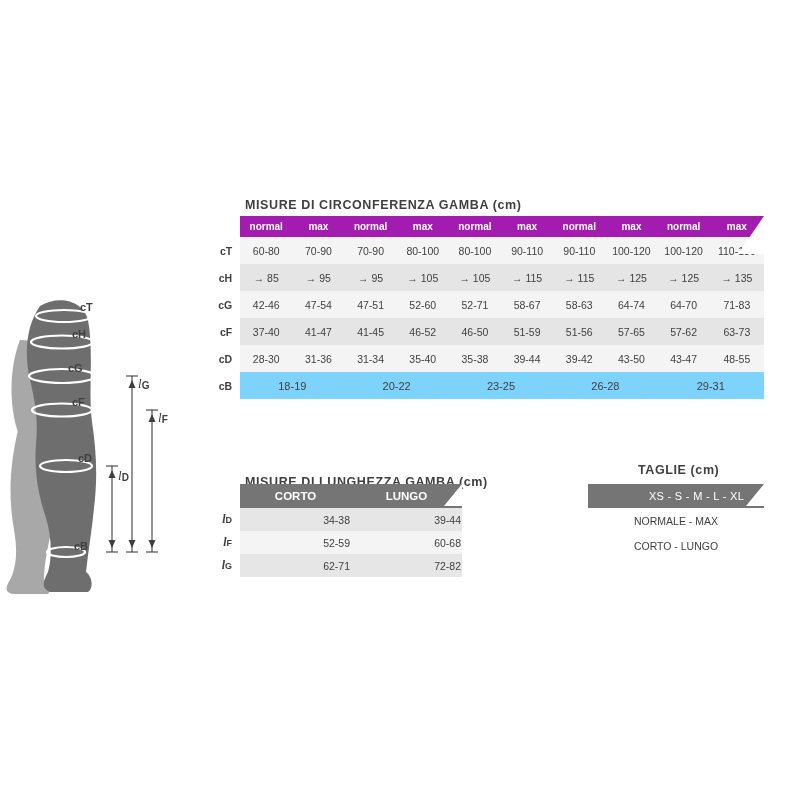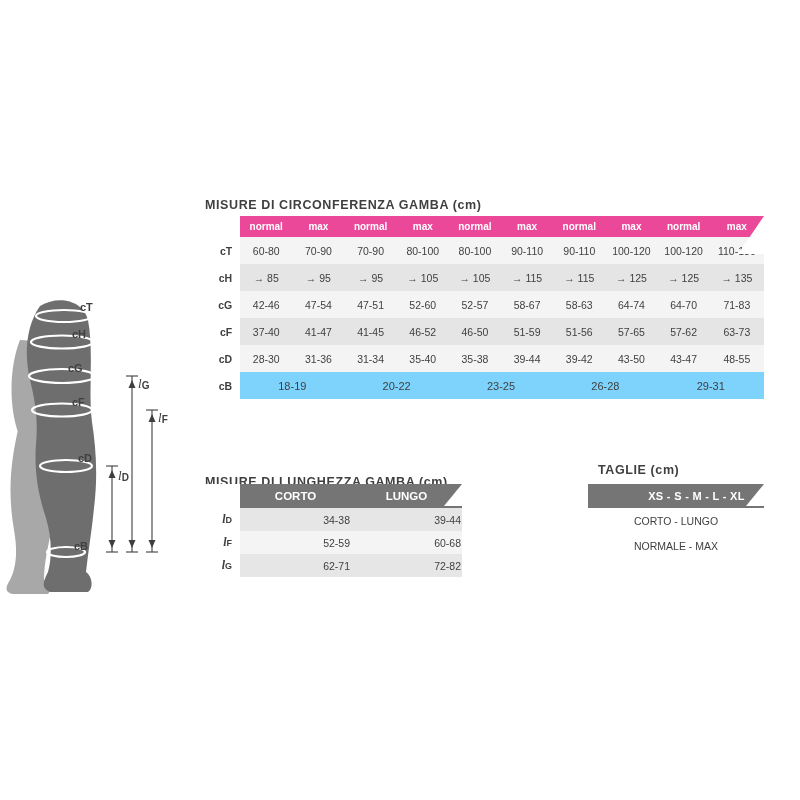--- a/index.html
+++ b/index.html
@@ -16,34 +16,35 @@
   
   .leg-figure{position:absolute;left:0;top:280px;width:200px;height:320px;}
   .leg-figure svg{display:block;}
 
   
   .section-title{
     font-size:12.5px;
     font-weight:bold;
     letter-spacing:.6px;
     color:#3f3f3f;
+    margin-left:40px;
   }
   #title-circ{position:absolute;left:205px;top:198px;}
   #title-len{position:absolute;left:205px;top:475px;}
   #title-sizes{position:absolute;left:598px;top:463px;}
 
   
   table{border-collapse:collapse;}
   td,th{font-size:10.5px;font-weight:normal;text-align:center;vertical-align:middle;}
 
   
   #circ-table{position:absolute;left:192px;top:216px;width:572px;}
   #circ-table table{width:572px;table-layout:fixed;}
   #circ-table .hdr-band td{background:#757575;color:#ffffff;height:19px;font-weight:bold;font-size:11.5px;}
-  #circ-table .hdr-sub td{background:#ec4899;color:#ffffff;height:19px;font-weight:bold;font-size:10px;}
+  #circ-table .hdr-sub td{background:#a21caf;color:#ffffff;height:19px;font-weight:bold;font-size:10px;}
   #circ-table .rowlabel{
     width:48px;background:#ffffff;color:#3f3f3f;font-weight:bold;font-size:10.5px;text-align:right;padding-right:8px;
   }
   #circ-table td.cell{height:25px;}
   #circ-table tr.alt td.cell{background:#e5e5e5;}
   #circ-table tr.plain td.cell{background:#f4f4f4;}
   #circ-table tr.cb td.cell{background:#7dd3fc;font-weight:normal;font-size:11px;}
   #circ-table .arrow{letter-spacing:0;}
 
   
@@ -59,21 +60,21 @@
   #len-table table{width:270px;table-layout:fixed;}
   #len-table .hdr td{background:#757575;color:#fff;height:22px;font-weight:bold;font-size:11.5px;}
   #len-table .rowlabel{width:48px;background:#fff;color:#3f3f3f;font-weight:bold;text-align:right;padding-right:8px;font-size:10.5px;}
   #len-table td.cell{height:21px;font-size:10.5px;text-align:right;}
   #len-table tr.alt td.cell{background:#e6e6e6;}
   #len-table tr.plain td.cell{background:#f4f4f4;}
 
   
   #sizes-table{position:absolute;left:588px;top:484px;width:176px;}
   #sizes-table table{width:176px;table-layout:fixed;}
-  #sizes-table .hdr td{background:#757575;color:#fff;height:22px;font-weight:bold;font-size:11px;letter-spacing:.3px;padding-left:42px;}
+  #sizes-table .hdr td{background:#757575;color:#fff;height:22px;font-weight:normal;font-size:11px;letter-spacing:.3px;padding-left:42px;}
   #sizes-table td.cell{height:23px;font-size:10.5px;background:#ffffff;color:#3f3f3f;}
 
   .ital{font-style:italic;font-family:"Liberation Serif",serif;font-size:12px;}
 </style>
 </head>
 <body>
 
 <div class="canvas">
 
   <div class="leg-figure">
@@ -194,21 +195,21 @@
         <td class="cell arrow">→ 125</td>
         <td class="cell arrow">→ 125</td>
         <td class="cell arrow">→ 135</td>
       </tr>
       <tr class="plain">
         <td class="rowlabel">cG</td>
         <td class="cell">42-46</td>
         <td class="cell">47-54</td>
         <td class="cell">47-51</td>
         <td class="cell">52-60</td>
-        <td class="cell">52-57</td>
+        <td class="cell">52-71</td>
         <td class="cell">58-67</td>
         <td class="cell">58-63</td>
         <td class="cell">64-74</td>
         <td class="cell">64-70</td>
         <td class="cell">71-83</td>
       </tr>
       <tr class="alt">
         <td class="rowlabel">cF</td>
         <td class="cell">37-40</td>
         <td class="cell">41-47</td>
@@ -280,23 +281,23 @@
     <div class="notch" style="height:22px;width:18px;"></div>
   </div>
 
   <div id="sizes-table" class="band-wrap">
     <table>
       <tbody>
           <tr class="hdr">
         <td>XS - S - M - L - XL</td>
       </tr>
       <tr>
+        <td class="cell">NORMALE - MAX</td>
+      </tr>
+      <tr>
         <td class="cell">CORTO - LUNGO</td>
-      </tr>
-      <tr>
-        <td class="cell">NORMALE - MAX</td>
       </tr>
     </tbody>
       </table>
     <div class="notch" style="height:22px;width:18px;"></div>
   </div>
 
 </div>
 
 </body></html>

